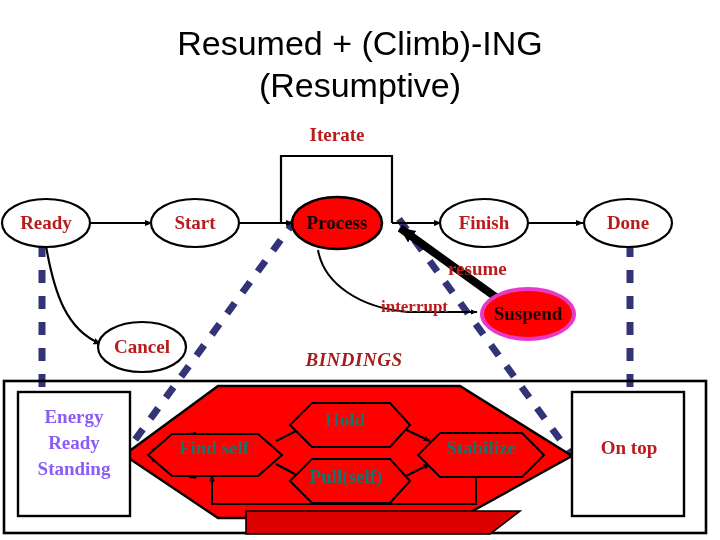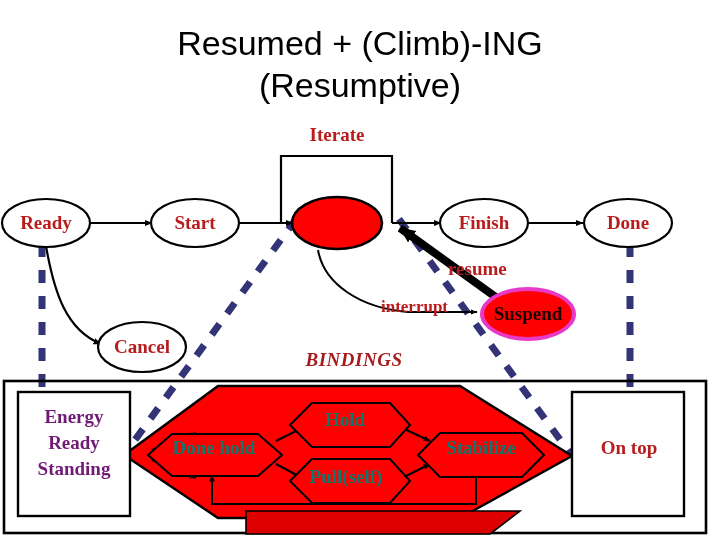--- a/index.html
+++ b/index.html
@@ -44,21 +44,21 @@
     color:#a61c1c;font-style:italic;font-weight:bold;letter-spacing:.5px;
   }
   .t-ontop{font-size:19px;left:576px;top:437px;width:106px;}
 
   .box-label{
     position:absolute;
     font-family:"Liberation Serif", serif;
     font-weight:bold;
     font-size:19px;
     line-height:26px;
-    color:#701a75;
+    color:#8b5cf6;
     text-align:center;
     white-space:pre-line;
   }
   .t-energy{left:22px;top:404px;width:104px;}
 
   
   .hexlab{
     position:absolute;
     font-family:"Liberation Serif", serif;
     font-weight:bold;
@@ -172,34 +172,35 @@
 
     <rect x="18" y="392" width="112" height="124" fill="#ffffff" stroke="#000" stroke-width="2.4"></rect>
     <rect x="572" y="392" width="112" height="124" fill="#ffffff" stroke="#000" stroke-width="2.4"></rect>
   </svg>
 
   <div class="title">Resumed + (Climb)-ING
 (Resumptive)</div>
 
   <div class="lbl ellipse-label" style="left:2px;top:212px;width:88px;">Ready</div>
   <div class="lbl ellipse-label" style="left:151px;top:212px;width:88px;">Start</div>
+  <div class="lbl ellipse-label" style="left:290px;top:212px;width:94px;color:#1a0000;">Process</div>
   <div class="lbl ellipse-label" style="left:440px;top:212px;width:88px;">Finish</div>
   <div class="lbl ellipse-label" style="left:584px;top:212px;width:88px;">Done</div>
 
   <div class="lbl t-iterate">Iterate</div>
 
   <div class="lbl t-resume">resume</div>
   <div class="lbl t-interrupt">interrupt</div>
   <div class="lbl ellipse-label" style="left:480px;top:303px;width:96px;color:#1a0000;">Suspend</div>
   <div class="lbl ellipse-label" style="left:98px;top:336px;width:88px;">Cancel</div>
   <div class="lbl t-bindings">BINDINGS</div>
 
   <div class="box-label t-energy">Energy
 Ready
 Standing</div>
   <div class="lbl t-ontop">On top</div>
 
-  <div class="hexlab t-findhold">Done hold</div>
+  <div class="hexlab t-findhold">Find self</div>
   <div class="hexlab t-hold">Hold</div>
   <div class="hexlab t-pullself">Pull(self)</div>
   <div class="hexlab t-stabilize">Stabilize</div>
 
 </div>
 
 </body></html>

